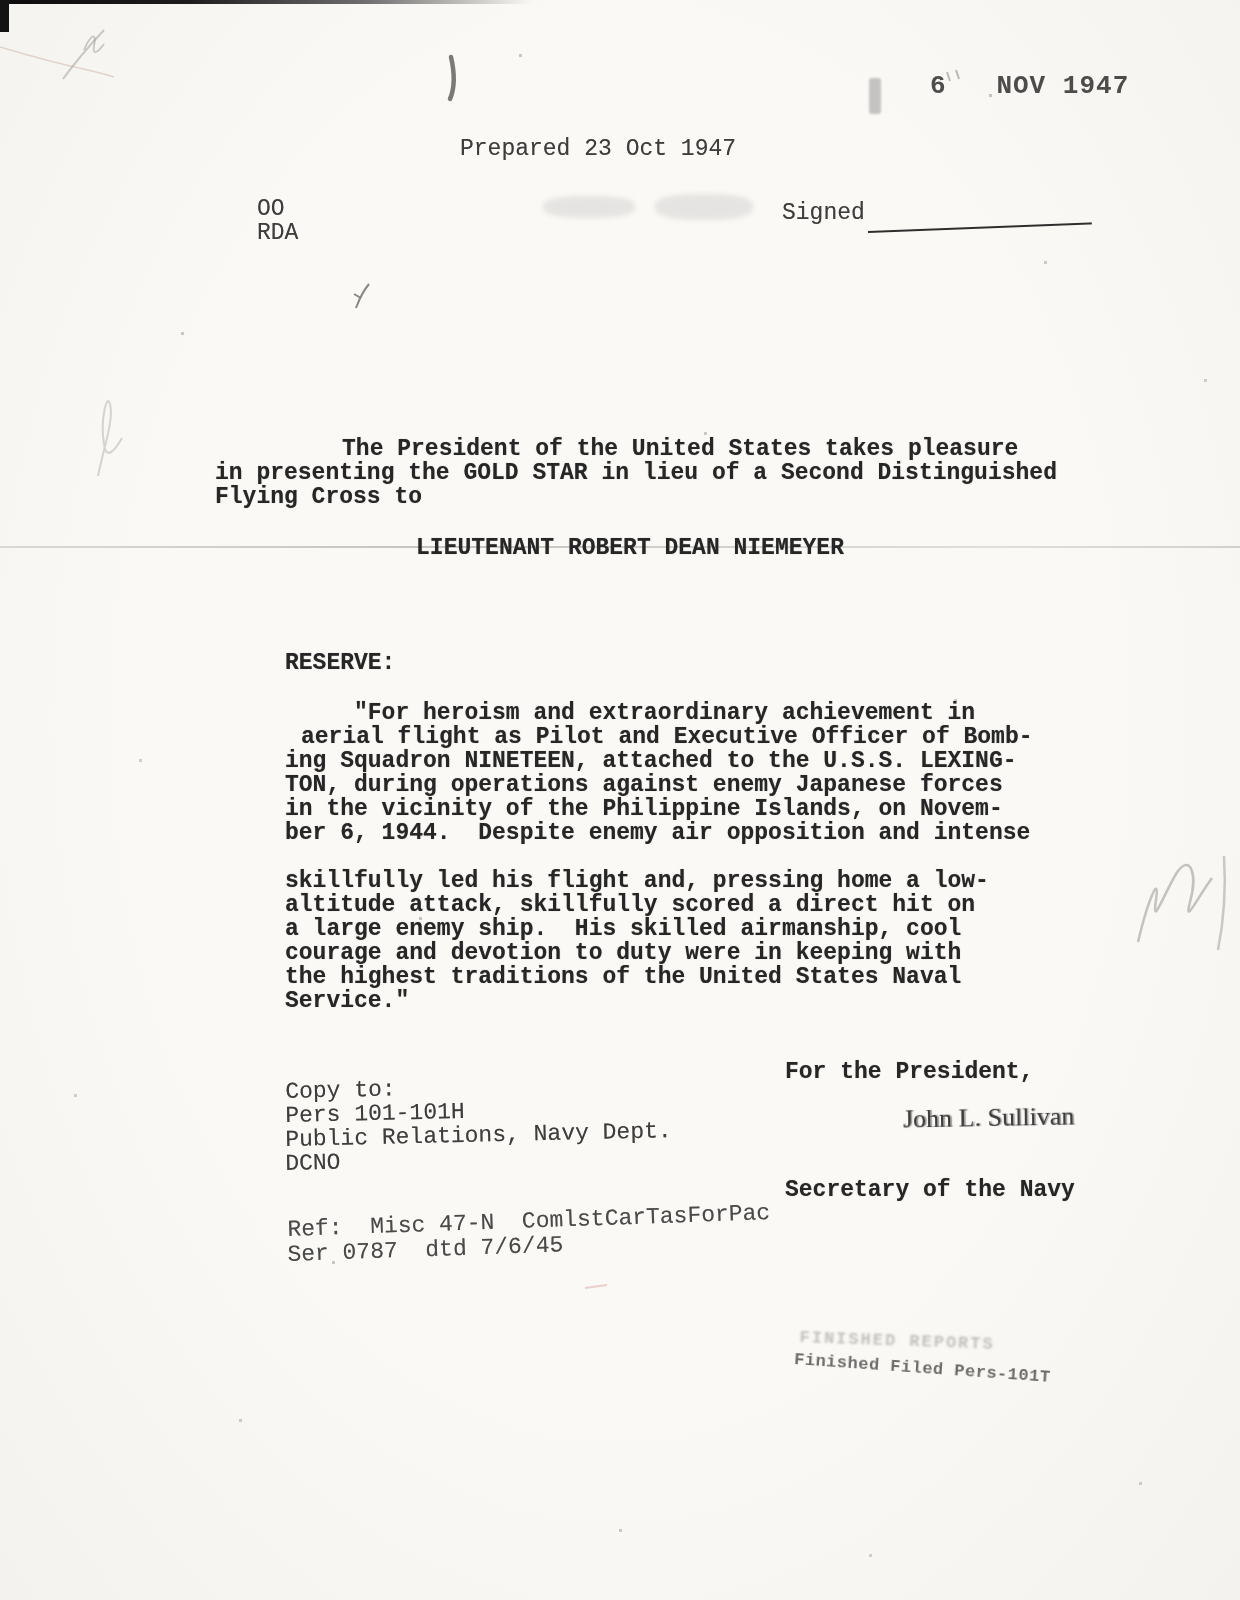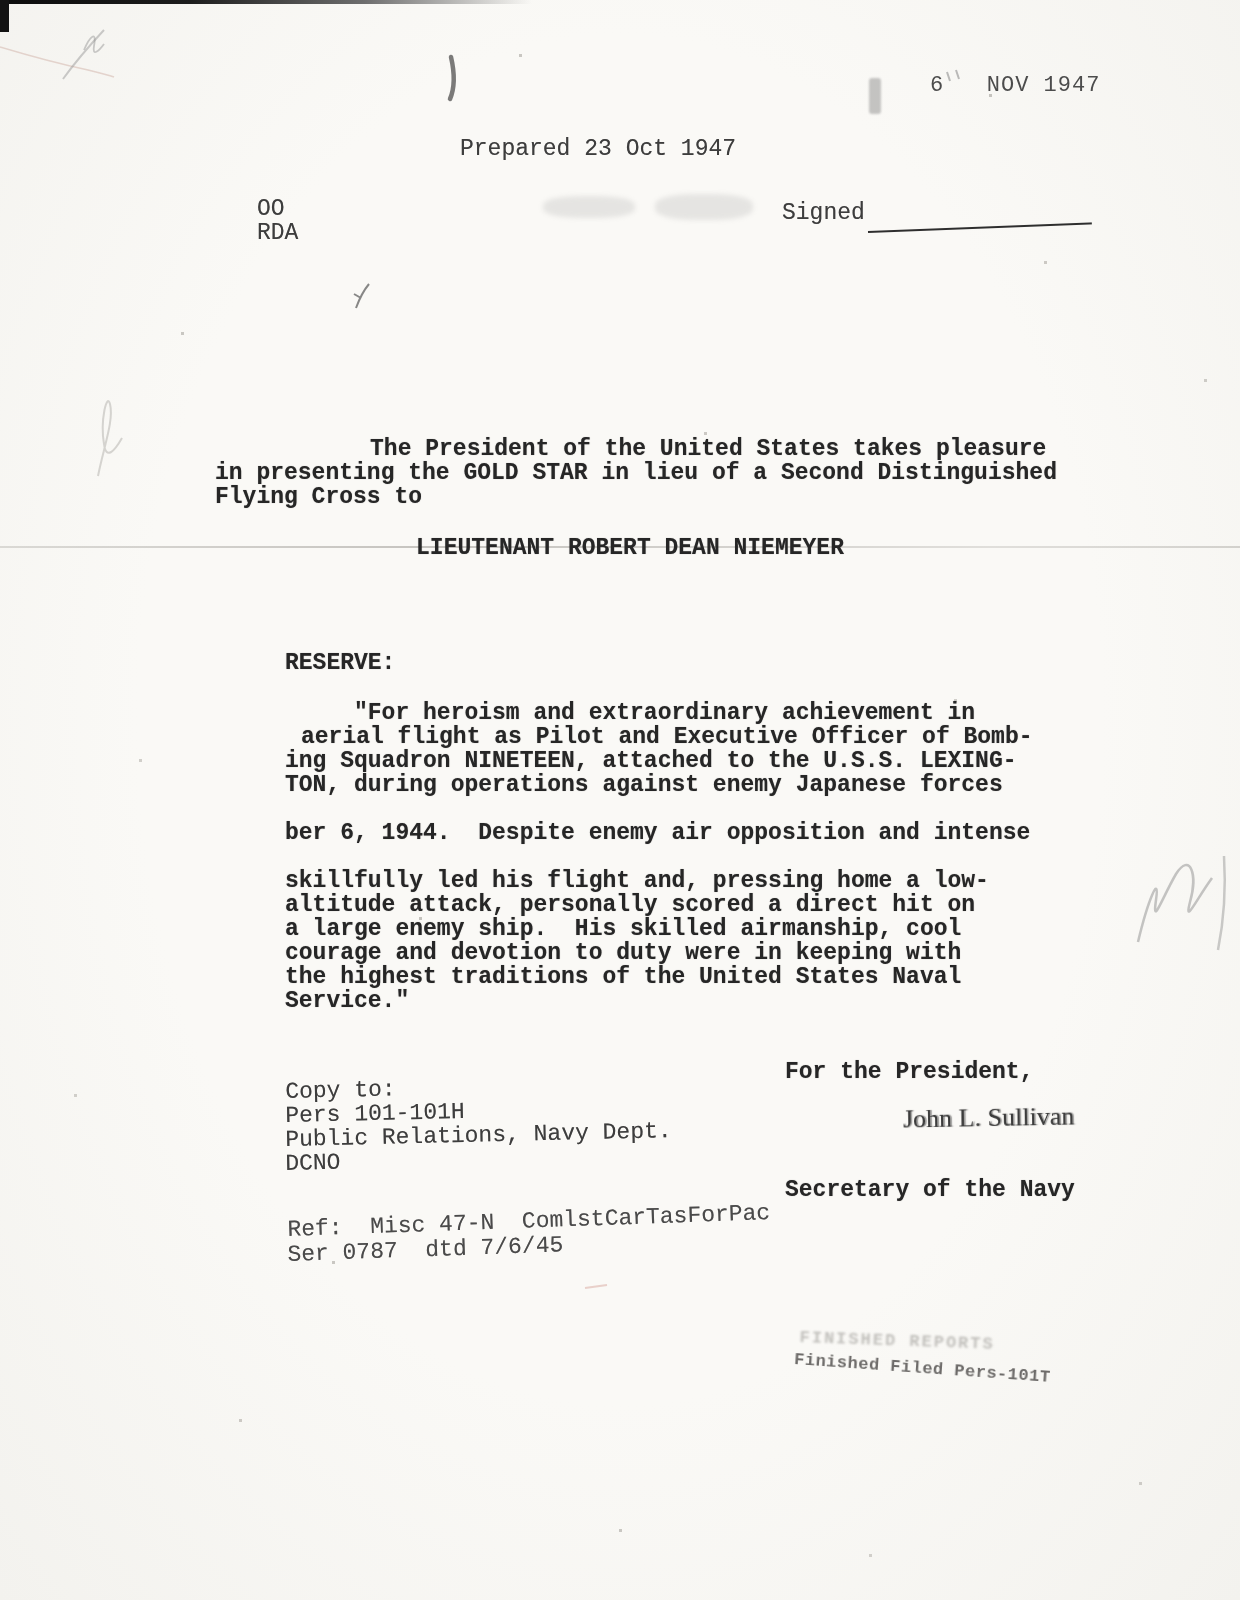--- a/index.html
+++ b/index.html
@@ -6,21 +6,21 @@
   .page{
     position:relative;width:1240px;height:1600px;overflow:hidden;
     background:radial-gradient(ellipse at 50% 45%, #faf9f6 55%, #f3f2ee 100%);
     font-family:"Liberation Mono","DejaVu Sans Mono",monospace;
   }
   .t{position:absolute;white-space:pre;line-height:24px;font-size:23px;}
   .ink{color:#3d3d3d;text-shadow:0 0 .6px rgba(70,70,70,.45);}
   .ink-bold{color:#262626;font-weight:bold;text-shadow:0 0 1px rgba(35,35,35,.4);}
   .ink-soft{color:#4a4a4a;text-shadow:0 0 .6px rgba(90,90,90,.4);}
   .centerblock{width:860px;text-align:center;}
-  .stamp-date{font-size:22px;font-weight:normal;color:#4c4c4c;letter-spacing:1px;filter:blur(.4px);}
+  .stamp-date{font-size:26px;font-weight:bold;color:#4c4c4c;letter-spacing:1px;filter:blur(.4px);}
   .sig-stamp{font-family:"Liberation Serif","DejaVu Serif",serif;font-size:26px;color:#3b3b3b;
     text-shadow:1.6px 0 1px rgba(80,80,80,.55);filter:blur(.3px);transform:rotate(-1deg);}
   .stamp-faint{font-size:17px;font-weight:bold;letter-spacing:2px;color:rgba(115,112,108,.42);
     filter:blur(1px);transform:rotate(2deg);transform-origin:left top;}
   .stamp-filed{font-size:17px;font-weight:bold;letter-spacing:.5px;color:rgba(70,68,66,.78);
     filter:blur(.4px);transform:rotate(4deg);transform-origin:left top;}
   .tilt-copy{transform:rotate(-1.3deg);transform-origin:left top;}
   .tilt-ref{transform:rotate(-2deg);transform-origin:left top;}
   .signed-line{position:absolute;left:868px;top:231px;width:224px;height:0;
     border-top:2px solid #2e2e2e;transform:rotate(-2.2deg);transform-origin:left center;filter:blur(.2px);}
@@ -68,35 +68,36 @@
   <div class="t stamp-date" style="left:930px;top:74px;">6   NOV 1947</div>
 
   <div class="t ink" style="left:460px;top:137px;">Prepared 23 Oct 1947</div>
 
   <div class="t ink" style="left:257px;top:197px;">OO</div>
   <div class="t ink" style="left:257px;top:221px;">RDA</div>
 
   <div class="t ink" style="left:782px;top:201px;">Signed</div>
   <div class="signed-line"></div>
 
-  <div class="t ink-bold" style="left:232px;top:437px;">          The President of the United States takes pleasure</div>
+  <div class="t ink-bold" style="left:204px;top:437px;">          The President of the United States takes pleasure</div>
   <div class="t ink-bold" style="left:215px;top:461px;">in presenting the GOLD STAR in lieu of a Second Distinguished</div>
   <div class="t ink-bold" style="left:215px;top:485px;">Flying Cross to</div>
 
   <div class="t ink-bold centerblock" style="left:200px;top:536px;">LIEUTENANT ROBERT DEAN NIEMEYER</div>
 
 
   <div class="t ink-bold" style="left:285px;top:651px;">RESERVE:</div>
   <div class="t ink-bold" style="left:285px;top:701px;">     "For heroism and extraordinary achievement in</div>
   <div class="t ink-bold" style="left:285px;top:725px;margin-left:16px;">aerial flight as Pilot and Executive Officer of Bomb-</div>
   <div class="t ink-bold" style="left:285px;top:749px;">ing Squadron NINETEEN, attached to the U.S.S. LEXING-</div>
   <div class="t ink-bold" style="left:285px;top:773px;">TON, during operations against enemy Japanese forces</div>
+  <div class="t ink-bold" style="left:285px;top:797px;">in the vicinity of the Philippine Islands, on Novem-</div>
   <div class="t ink-bold" style="left:285px;top:821px;">ber 6, 1944.  Despite enemy air opposition and intense</div>
   <div class="t ink-bold" style="left:285px;top:869px;">skillfully led his flight and, pressing home a low-</div>
-  <div class="t ink-bold" style="left:285px;top:893px;">altitude attack, personally scored a direct hit on</div>
+  <div class="t ink-bold" style="left:285px;top:893px;">altitude attack, skillfully scored a direct hit on</div>
   <div class="t ink-bold" style="left:285px;top:917px;">a large enemy ship.  His skilled airmanship, cool</div>
   <div class="t ink-bold" style="left:285px;top:941px;">courage and devotion to duty were in keeping with</div>
   <div class="t ink-bold" style="left:285px;top:965px;">the highest traditions of the United States Naval</div>
   <div class="t ink-bold" style="left:285px;top:989px;">Service."</div>
 
   <div class="t ink-bold" style="left:785px;top:1060px;">For the President,</div>
   <div class="t sig-stamp" style="left:903px;top:1106px;">John L. Sullivan</div>
   <div class="t ink-bold" style="left:785px;top:1178px;">Secretary of the Navy</div>
 
   <div class="t ink tilt-copy" style="left:285px;top:1080px;">Copy to:</div>

